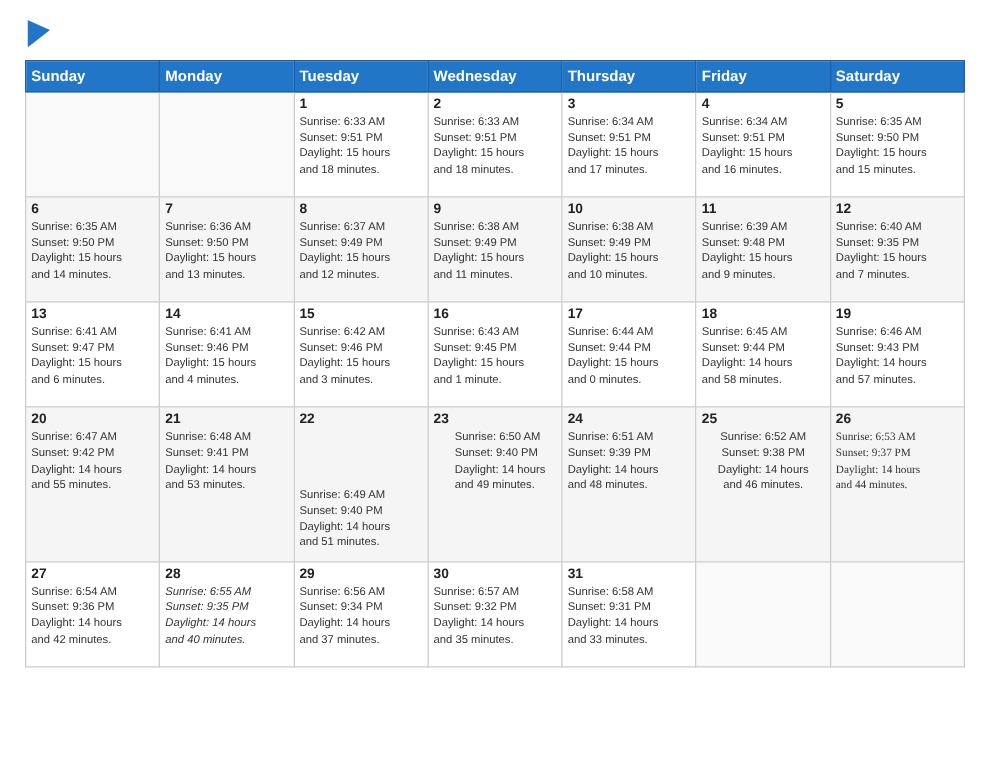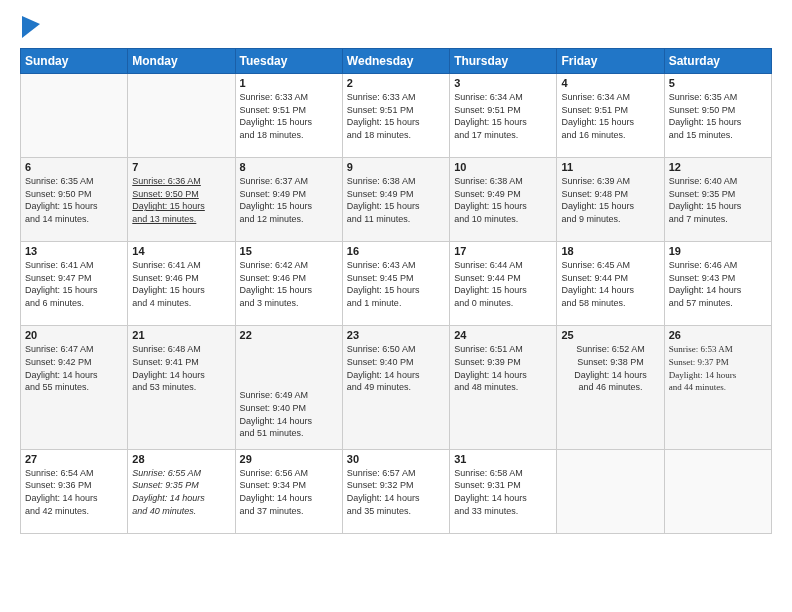--- a/index.html
+++ b/index.html
@@ -180,21 +180,21 @@
         <tr class="row-alt">
           <td>
             <span class="day-num">6</span>
             <div class="day-detail" style="white-space: pre-line;">Sunrise: 6:35 AM
 Sunset: 9:50 PM
 Daylight: 15 hours
 and 14 minutes.</div>
           </td>
           <td>
             <span class="day-num">7</span>
-            <div class="day-detail" style="white-space: pre-line; text-decoration: underline;">Sunrise: 6:36 AM
+            <div class="day-detail" style="white-space: pre-line;">Sunrise: 6:36 AM
 Sunset: 9:50 PM
 Daylight: 15 hours
 and 13 minutes.</div>
           </td>
           <td>
             <span class="day-num">8</span>
             <div class="day-detail" style="white-space: pre-line;">Sunrise: 6:37 AM
 Sunset: 9:49 PM
 Daylight: 15 hours
 and 12 minutes.</div>
@@ -296,21 +296,21 @@
           </td>
           <td>
             <span class="day-num">22</span>
             <div class="day-detail" style="white-space: pre-line; margin-top: 48px;">Sunrise: 6:49 AM
 Sunset: 9:40 PM
 Daylight: 14 hours
 and 51 minutes.</div>
           </td>
           <td>
             <span class="day-num">23</span>
-            <div class="day-detail" style="white-space: pre-line;">Sunrise: 6:50 AM
+            <div class="day-detail" style="white-space: pre-line; margin-left: 17px;">Sunrise: 6:50 AM
 Sunset: 9:40 PM
 Daylight: 14 hours
 and 49 minutes.</div>
           </td>
           <td>
             <span class="day-num">24</span>
             <div class="day-detail" style="white-space: pre-line;">Sunrise: 6:51 AM
 Sunset: 9:39 PM
 Daylight: 14 hours
 and 48 minutes.</div>

